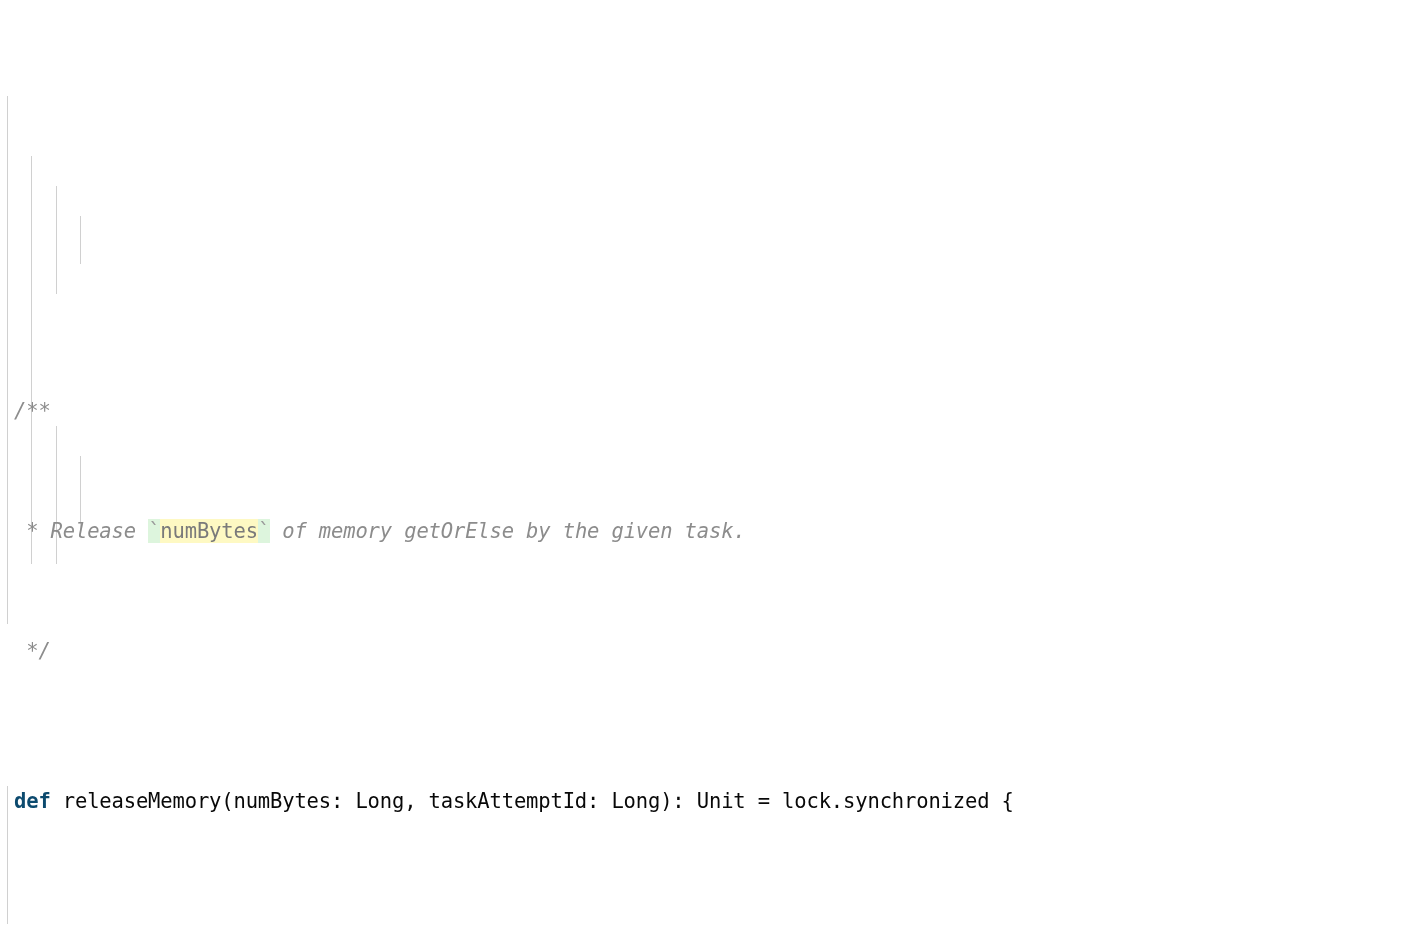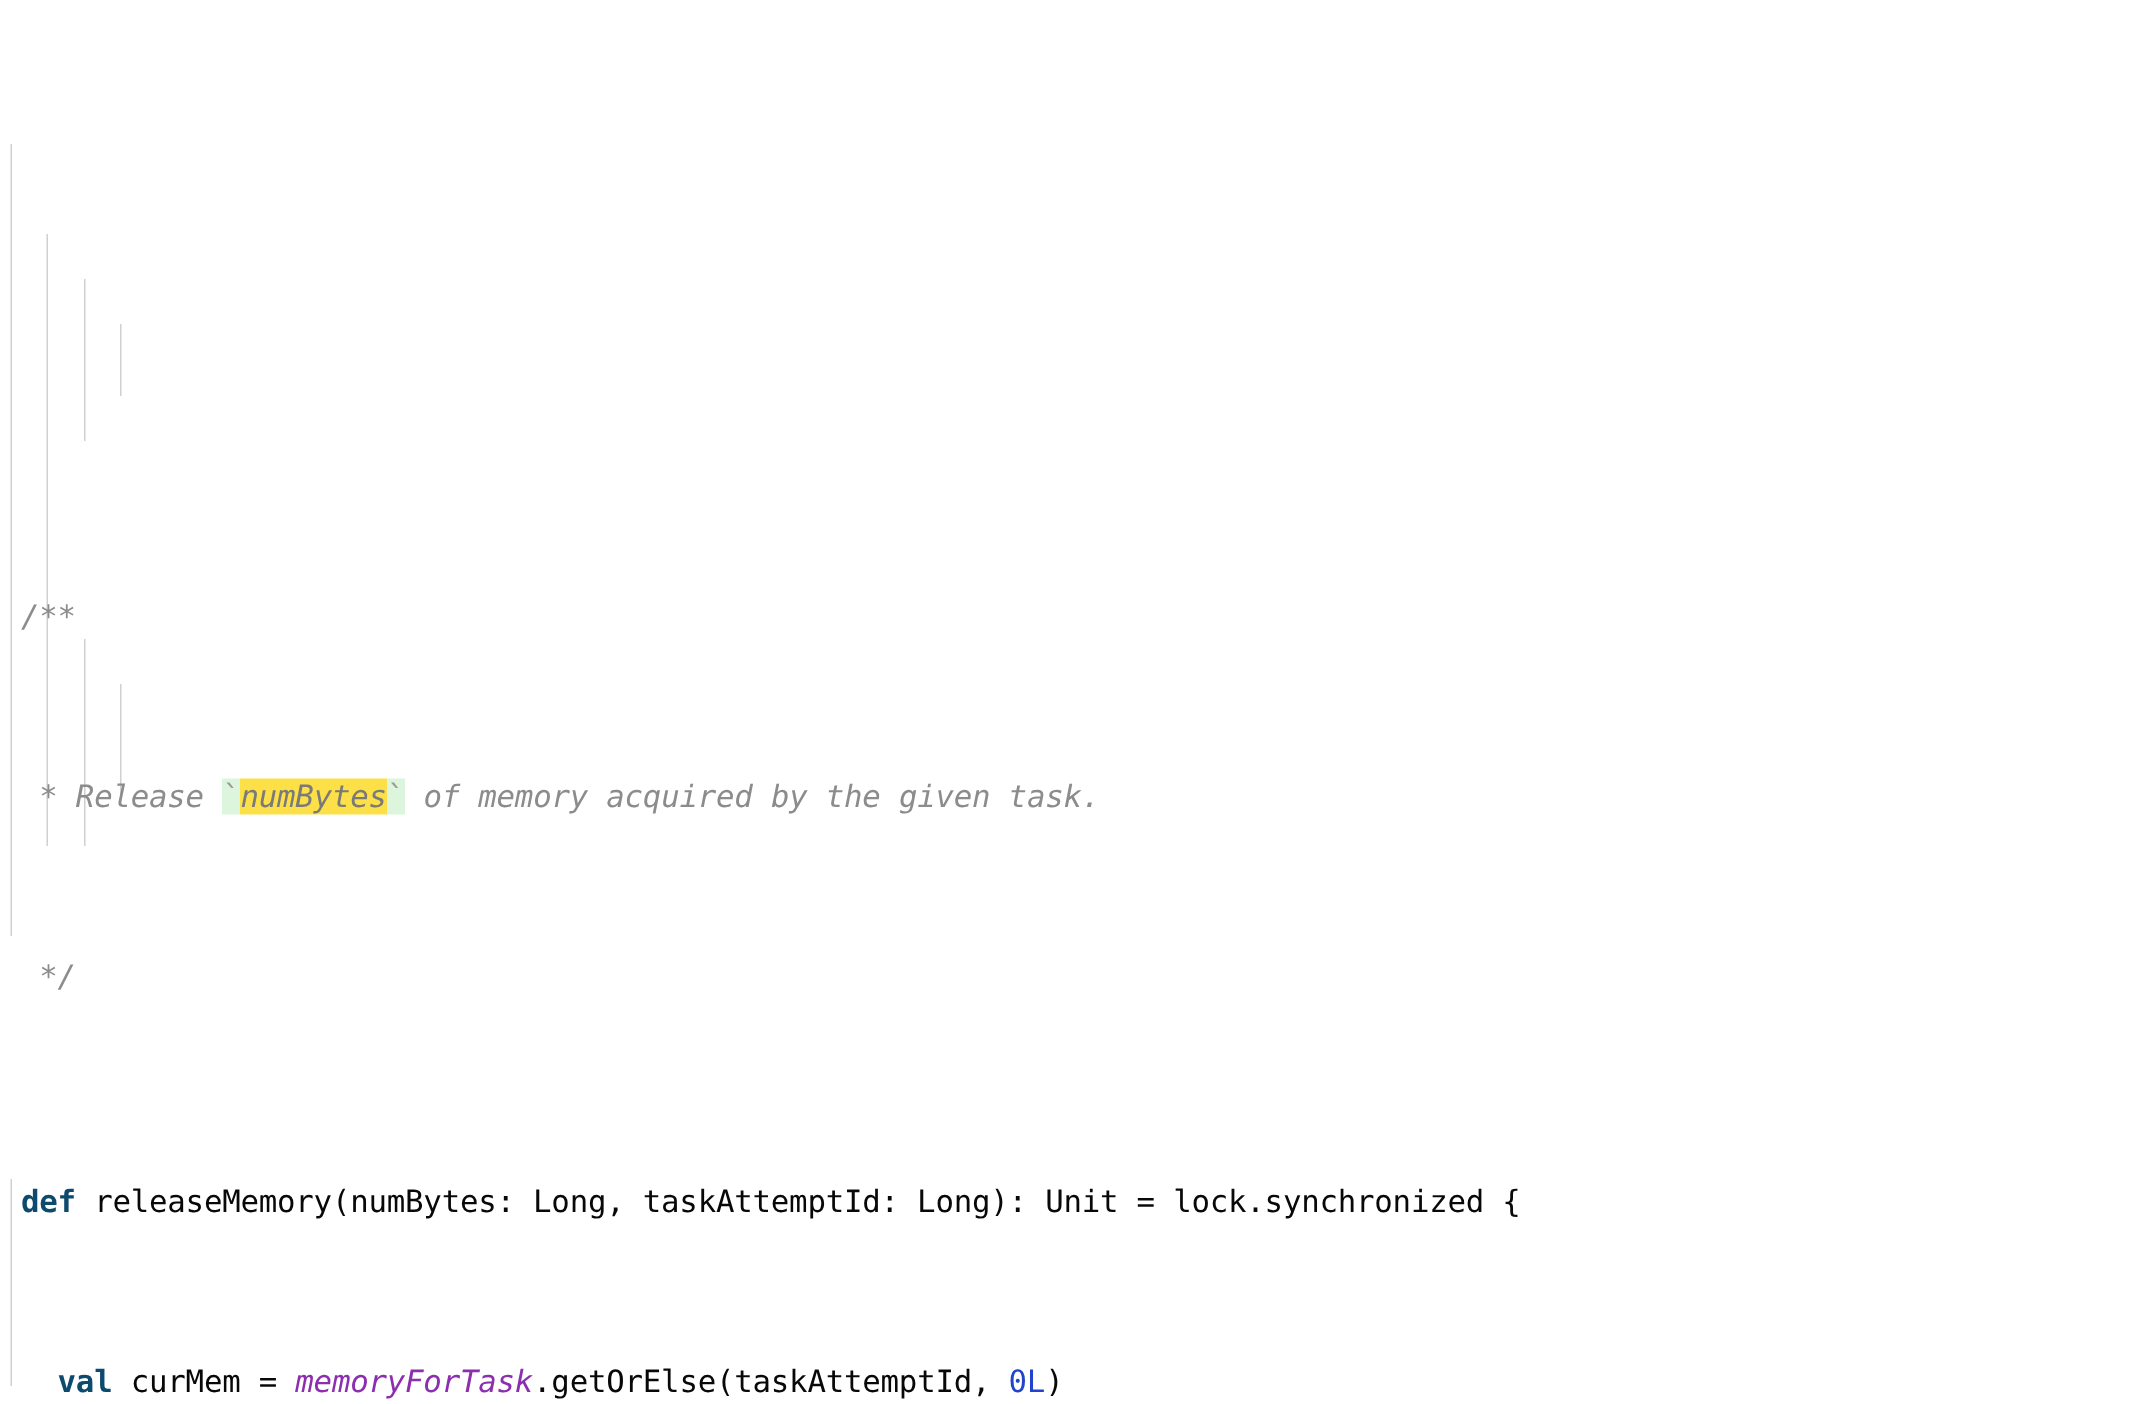--- a/index.html
+++ b/index.html
@@ -48,21 +48,21 @@
     background: #d0d0d0;
     z-index: 0;
   }
 
   
   .kw       { color: #0c4a6e; font-weight: bold; }
   .num      { color: #2244cc; }
   .field    { color: #8c2fae; font-style: italic; }
   .plain    { color: #080808; text-align: center; }
   .doc      { color: #8c8c8c; font-style: italic; }
-  .codehl   { background: #fde047; color: #7a7a7a; font-style: italic; }
+  .codehl   { background: #fef9c3; color: #7a7a7a; }
   .tick     { color: #9a9a9a; background: #ddf5dd; font-style: normal; }
 </style>
 </head>
 <body>
 
 <div id="editor">
 
   <div id="code">
 
     
@@ -70,28 +70,27 @@
     <div class="guide" style="left:31px; top:156px; height:408px;"></div>
     <div class="guide" style="left:56px; top:186px; height:108px;"></div>
     <div class="guide" style="left:80px; top:216px; height:48px;"></div>
     <div class="guide" style="left:56px; top:426px; height:138px;"></div>
     <div class="guide" style="left:80px; top:456px; height:78px;"></div>
     <div class="guide" style="left:7px;  top:786px; height:138px;"></div>
 
     
     <div class="line"><span class="doc">/**</span></div>
 
-    <div class="line"><span class="doc"> *</span><span class="doc"> Release </span><span class="tick">`</span><span class="codehl">numBytes</span><span class="tick">`</span><span class="doc"> of memory acquired by the given task.</span></div>
+    <div class="line"><span class="doc"> *</span><span class="doc"> Release </span><span class="tick">`</span><span class="codehl">numBytes</span><span class="tick">`</span><span class="doc"> of memory getOrElse by the given task.</span></div>
 
     <div class="line"><span class="doc"> */</span></div>
 
     
     <div class="line"><span class="kw">def</span><span class="plain"> releaseMemory(numBytes: Long, taskAttemptId: Long): Unit = lock.synchronized {</span></div>
 
-    <div class="line"><span class="plain">  </span><span class="kw">val</span><span class="plain"> curMem = </span><span class="field">memoryForTask</span><span class="plain">.getOrElse(taskAttemptId, </span><span class="num">0L</span><span class="plain">)</span></div>
 
     
 
     
 
     
 
     
 
     

